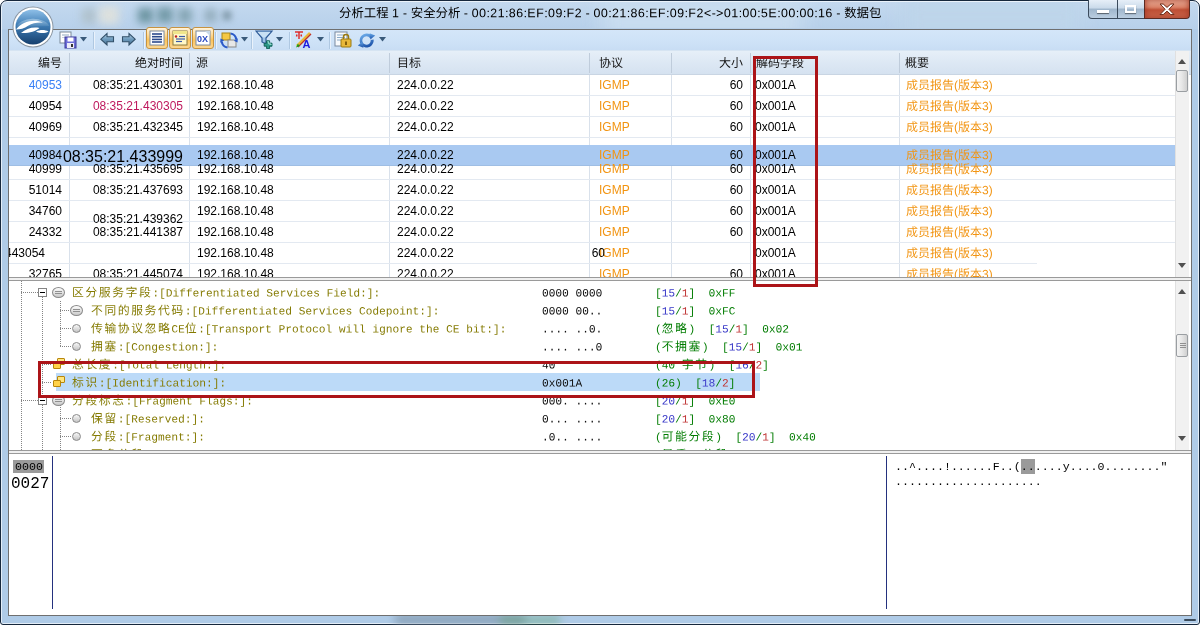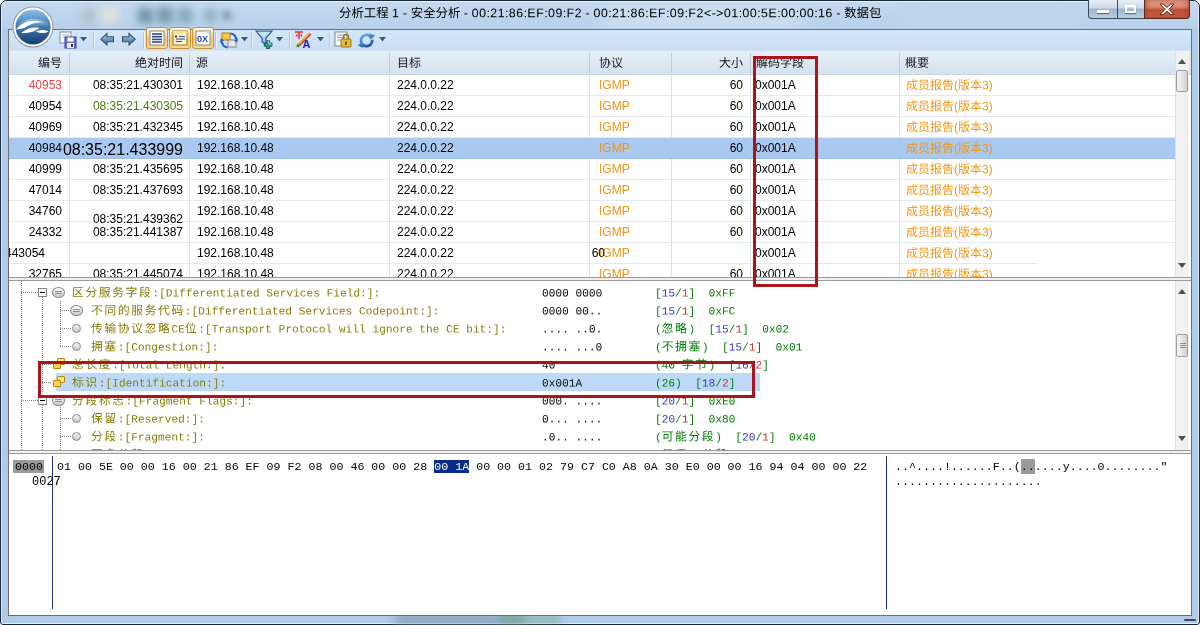--- a/index.html
+++ b/index.html
@@ -307,42 +307,42 @@
     </svg>
     <div class="abs" style="left:69px;top:75px;width:1px;height:202px;background:#D9E1EB"></div>
     <div class="abs" style="left:189px;top:75px;width:1px;height:202px;background:#D9E1EB"></div>
     <div class="abs" style="left:389px;top:75px;width:1px;height:202px;background:#D9E1EB"></div>
     <div class="abs" style="left:589px;top:75px;width:1px;height:202px;background:#D9E1EB"></div>
     <div class="abs" style="left:671px;top:75px;width:1px;height:202px;background:#D9E1EB"></div>
     <div class="abs" style="left:750px;top:75px;width:1px;height:202px;background:#D9E1EB"></div>
     <div class="abs" style="left:899px;top:75px;width:1px;height:202px;background:#D9E1EB"></div>
     <div class="abs" style="left:9px;top:75px;width:1166px;height:202px;overflow:hidden">
       <div class="abs" style="left:0;top:0px;width:1166px;height:21px;border-bottom:1px solid #E3E9F1">
-        <span class="abs" style="right:1113px;top:3px;font-size:12px;color:#ef4444">40953</span>
+        <span class="abs" style="right:1113px;top:3px;font-size:12px;color:#3b82f6">40953</span>
         <span class="abs" style="right:992px;top:3px;font-size:12px;color:#000">08:35:21.430301</span>
         <span class="abs" style="left:188px;top:3px;font-size:12px;color:#000">192.168.10.48</span>
         <span class="abs" style="left:388px;top:3px;font-size:12px;color:#000">224.0.0.22</span>
         <span class="abs" style="left:590px;top:3px;font-size:12px;color:#F29411">IGMP</span>
         <span class="abs" style="right:432px;top:3px;font-size:12px;color:#000">60</span>
         <span class="abs" style="left:746px;top:3px;font-size:12px;color:#000">0x001A</span>
         <svg style="position:absolute;left:897px;top:3px;overflow:visible" width="89" height="18">
           <path transform="translate(0.0 11.2) scale(0.012 -0.012)" fill="#F29411" d="M544 839C544 782 546 725 549 670H128V389C128 259 119 86 36 -37C54 -46 86 -72 99 -87C191 45 206 247 206 388V395H389C385 223 380 159 367 144C359 135 350 133 335 133C318 133 275 133 229 138C241 119 249 89 250 68C299 65 345 65 371 67C398 70 415 77 431 96C452 123 457 208 462 433C462 443 463 465 463 465H206V597H554C566 435 590 287 628 172C562 96 485 34 396 -13C412 -28 439 -59 451 -75C528 -29 597 26 658 92C704 -11 764 -73 841 -73C918 -73 946 -23 959 148C939 155 911 172 894 189C888 56 876 4 847 4C796 4 751 61 714 159C788 255 847 369 890 500L815 519C783 418 740 327 686 247C660 344 641 463 630 597H951V670H626C623 725 622 781 622 839ZM671 790C735 757 812 706 850 670L897 722C858 756 779 805 716 836Z"></path>
           <path transform="translate(12.0 11.2) scale(0.012 -0.012)" fill="#F29411" d="M268 730H735V616H268ZM190 795V551H817V795ZM455 327V235C455 156 427 49 66 -22C83 -38 106 -67 115 -84C489 0 535 129 535 234V327ZM529 65C651 23 815 -42 898 -84L936 -20C850 21 685 82 566 120ZM155 461V92H232V391H776V99H856V461Z"></path>
           <path transform="translate(24.0 11.2) scale(0.012 -0.012)" fill="#F29411" d="M423 806V-78H498V395H528C566 290 618 193 683 111C633 55 573 8 503 -27C521 -41 543 -65 554 -82C622 -46 681 1 732 56C785 0 845 -45 911 -77C923 -58 946 -28 963 -14C896 15 834 59 780 113C852 210 902 326 928 450L879 466L865 464H498V736H817C813 646 807 607 795 594C786 587 775 586 753 586C733 586 668 587 602 592C613 575 622 549 623 530C690 526 753 525 785 527C818 529 840 535 858 553C880 576 889 633 895 774C896 785 896 806 896 806ZM599 395H838C815 315 779 237 730 169C675 236 631 313 599 395ZM189 840V638H47V565H189V352L32 311L52 234L189 274V13C189 -4 183 -8 166 -9C152 -9 100 -10 44 -8C55 -29 65 -60 68 -80C148 -80 195 -78 224 -66C253 -54 265 -33 265 14V297L386 333L377 405L265 373V565H379V638H265V840Z"></path>
           <path transform="translate(36.0 11.2) scale(0.012 -0.012)" fill="#F29411" d="M248 832C210 718 146 604 73 532C91 523 126 503 141 491C174 528 206 575 236 627H483V469H61V399H942V469H561V627H868V696H561V840H483V696H273C292 734 309 773 323 813ZM185 299V-89H260V-32H748V-87H826V299ZM260 38V230H748V38Z"></path>
           <path transform="translate(48.0 11.2) scale(0.005859 -0.005859)" fill="#F29411" d="M127 532Q127 821 218 1051Q308 1281 496 1484H670Q483 1276 396 1042Q308 808 308 530Q308 253 394 20Q481 -213 670 -424H496Q307 -220 217 10Q127 241 127 528Z"></path>
           <path transform="translate(52.0 11.2) scale(0.012 -0.012)" fill="#F29411" d="M105 820V422C105 271 96 91 30 -37C47 -47 72 -69 84 -83C143 20 164 151 171 283H309V-79H378V351H173L174 423V496H439V563H351V842H282V563H174V820ZM852 479C830 365 792 268 743 188C694 272 659 371 636 479ZM483 772V427C483 278 474 90 397 -43C415 -52 444 -72 457 -85C543 58 555 259 555 427V479H576C602 345 642 226 700 128C646 61 583 11 514 -21C530 -35 549 -64 559 -82C627 -47 689 2 742 65C789 3 845 -46 912 -82C923 -63 946 -36 963 -22C893 11 834 60 786 123C857 228 908 365 932 539L887 551L875 548H555V712C692 723 841 742 948 768L901 832C800 806 630 784 483 772Z"></path>
           <path transform="translate(64.0 11.2) scale(0.012 -0.012)" fill="#F29411" d="M460 839V629H65V553H367C294 383 170 221 37 140C55 125 80 98 92 79C237 178 366 357 444 553H460V183H226V107H460V-80H539V107H772V183H539V553H553C629 357 758 177 906 81C920 102 946 131 965 146C826 226 700 384 628 553H937V629H539V839Z"></path>
           <path transform="translate(76.0 11.2) scale(0.005859 -0.005859)" fill="#F29411" d="M1049 389Q1049 194 925 87Q801 -20 571 -20Q357 -20 230 76Q102 173 78 362L264 379Q300 129 571 129Q707 129 784 196Q862 263 862 395Q862 510 774 574Q685 639 518 639H416V795H514Q662 795 744 860Q825 924 825 1038Q825 1151 758 1216Q692 1282 561 1282Q442 1282 368 1221Q295 1160 283 1049L102 1063Q122 1236 246 1333Q369 1430 563 1430Q775 1430 892 1332Q1010 1233 1010 1057Q1010 922 934 838Q859 753 715 723V719Q873 702 961 613Q1049 524 1049 389Z"></path>
           <path transform="translate(82.7 11.2) scale(0.005859 -0.005859)" fill="#F29411" d="M555 528Q555 239 464 9Q374 -221 186 -424H12Q200 -214 287 18Q374 251 374 530Q374 809 286 1042Q199 1275 12 1484H186Q375 1280 465 1050Q555 819 555 532Z"></path>
         </svg>
       </div>
       <div class="abs" style="left:0;top:21px;width:1166px;height:21px;border-bottom:1px solid #E3E9F1">
         <span class="abs" style="right:1113px;top:3px;font-size:12px;color:#000">40954</span>
-        <span class="abs" style="right:992px;top:3px;font-size:12px;color:#4d7c0f">08:35:21.430305</span>
+        <span class="abs" style="right:992px;top:3px;font-size:12px;color:#be185d">08:35:21.430305</span>
         <span class="abs" style="left:188px;top:3px;font-size:12px;color:#000">192.168.10.48</span>
         <span class="abs" style="left:388px;top:3px;font-size:12px;color:#000">224.0.0.22</span>
         <span class="abs" style="left:590px;top:3px;font-size:12px;color:#F29411">IGMP</span>
         <span class="abs" style="right:432px;top:3px;font-size:12px;color:#000">60</span>
         <span class="abs" style="left:746px;top:3px;font-size:12px;color:#000">0x001A</span>
         <svg style="position:absolute;left:897px;top:3px;overflow:visible" width="89" height="18">
           <path transform="translate(0.0 11.2) scale(0.012 -0.012)" fill="#F29411" d="M544 839C544 782 546 725 549 670H128V389C128 259 119 86 36 -37C54 -46 86 -72 99 -87C191 45 206 247 206 388V395H389C385 223 380 159 367 144C359 135 350 133 335 133C318 133 275 133 229 138C241 119 249 89 250 68C299 65 345 65 371 67C398 70 415 77 431 96C452 123 457 208 462 433C462 443 463 465 463 465H206V597H554C566 435 590 287 628 172C562 96 485 34 396 -13C412 -28 439 -59 451 -75C528 -29 597 26 658 92C704 -11 764 -73 841 -73C918 -73 946 -23 959 148C939 155 911 172 894 189C888 56 876 4 847 4C796 4 751 61 714 159C788 255 847 369 890 500L815 519C783 418 740 327 686 247C660 344 641 463 630 597H951V670H626C623 725 622 781 622 839ZM671 790C735 757 812 706 850 670L897 722C858 756 779 805 716 836Z"></path>
           <path transform="translate(12.0 11.2) scale(0.012 -0.012)" fill="#F29411" d="M268 730H735V616H268ZM190 795V551H817V795ZM455 327V235C455 156 427 49 66 -22C83 -38 106 -67 115 -84C489 0 535 129 535 234V327ZM529 65C651 23 815 -42 898 -84L936 -20C850 21 685 82 566 120ZM155 461V92H232V391H776V99H856V461Z"></path>
           <path transform="translate(24.0 11.2) scale(0.012 -0.012)" fill="#F29411" d="M423 806V-78H498V395H528C566 290 618 193 683 111C633 55 573 8 503 -27C521 -41 543 -65 554 -82C622 -46 681 1 732 56C785 0 845 -45 911 -77C923 -58 946 -28 963 -14C896 15 834 59 780 113C852 210 902 326 928 450L879 466L865 464H498V736H817C813 646 807 607 795 594C786 587 775 586 753 586C733 586 668 587 602 592C613 575 622 549 623 530C690 526 753 525 785 527C818 529 840 535 858 553C880 576 889 633 895 774C896 785 896 806 896 806ZM599 395H838C815 315 779 237 730 169C675 236 631 313 599 395ZM189 840V638H47V565H189V352L32 311L52 234L189 274V13C189 -4 183 -8 166 -9C152 -9 100 -10 44 -8C55 -29 65 -60 68 -80C148 -80 195 -78 224 -66C253 -54 265 -33 265 14V297L386 333L377 405L265 373V565H379V638H265V840Z"></path>
           <path transform="translate(36.0 11.2) scale(0.012 -0.012)" fill="#F29411" d="M248 832C210 718 146 604 73 532C91 523 126 503 141 491C174 528 206 575 236 627H483V469H61V399H942V469H561V627H868V696H561V840H483V696H273C292 734 309 773 323 813ZM185 299V-89H260V-32H748V-87H826V299ZM260 38V230H748V38Z"></path>
@@ -366,21 +366,21 @@
           <path transform="translate(12.0 11.2) scale(0.012 -0.012)" fill="#F29411" d="M268 730H735V616H268ZM190 795V551H817V795ZM455 327V235C455 156 427 49 66 -22C83 -38 106 -67 115 -84C489 0 535 129 535 234V327ZM529 65C651 23 815 -42 898 -84L936 -20C850 21 685 82 566 120ZM155 461V92H232V391H776V99H856V461Z"></path>
           <path transform="translate(24.0 11.2) scale(0.012 -0.012)" fill="#F29411" d="M423 806V-78H498V395H528C566 290 618 193 683 111C633 55 573 8 503 -27C521 -41 543 -65 554 -82C622 -46 681 1 732 56C785 0 845 -45 911 -77C923 -58 946 -28 963 -14C896 15 834 59 780 113C852 210 902 326 928 450L879 466L865 464H498V736H817C813 646 807 607 795 594C786 587 775 586 753 586C733 586 668 587 602 592C613 575 622 549 623 530C690 526 753 525 785 527C818 529 840 535 858 553C880 576 889 633 895 774C896 785 896 806 896 806ZM599 395H838C815 315 779 237 730 169C675 236 631 313 599 395ZM189 840V638H47V565H189V352L32 311L52 234L189 274V13C189 -4 183 -8 166 -9C152 -9 100 -10 44 -8C55 -29 65 -60 68 -80C148 -80 195 -78 224 -66C253 -54 265 -33 265 14V297L386 333L377 405L265 373V565H379V638H265V840Z"></path>
           <path transform="translate(36.0 11.2) scale(0.012 -0.012)" fill="#F29411" d="M248 832C210 718 146 604 73 532C91 523 126 503 141 491C174 528 206 575 236 627H483V469H61V399H942V469H561V627H868V696H561V840H483V696H273C292 734 309 773 323 813ZM185 299V-89H260V-32H748V-87H826V299ZM260 38V230H748V38Z"></path>
           <path transform="translate(48.0 11.2) scale(0.005859 -0.005859)" fill="#F29411" d="M127 532Q127 821 218 1051Q308 1281 496 1484H670Q483 1276 396 1042Q308 808 308 530Q308 253 394 20Q481 -213 670 -424H496Q307 -220 217 10Q127 241 127 528Z"></path>
           <path transform="translate(52.0 11.2) scale(0.012 -0.012)" fill="#F29411" d="M105 820V422C105 271 96 91 30 -37C47 -47 72 -69 84 -83C143 20 164 151 171 283H309V-79H378V351H173L174 423V496H439V563H351V842H282V563H174V820ZM852 479C830 365 792 268 743 188C694 272 659 371 636 479ZM483 772V427C483 278 474 90 397 -43C415 -52 444 -72 457 -85C543 58 555 259 555 427V479H576C602 345 642 226 700 128C646 61 583 11 514 -21C530 -35 549 -64 559 -82C627 -47 689 2 742 65C789 3 845 -46 912 -82C923 -63 946 -36 963 -22C893 11 834 60 786 123C857 228 908 365 932 539L887 551L875 548H555V712C692 723 841 742 948 768L901 832C800 806 630 784 483 772Z"></path>
           <path transform="translate(64.0 11.2) scale(0.012 -0.012)" fill="#F29411" d="M460 839V629H65V553H367C294 383 170 221 37 140C55 125 80 98 92 79C237 178 366 357 444 553H460V183H226V107H460V-80H539V107H772V183H539V553H553C629 357 758 177 906 81C920 102 946 131 965 146C826 226 700 384 628 553H937V629H539V839Z"></path>
           <path transform="translate(76.0 11.2) scale(0.005859 -0.005859)" fill="#F29411" d="M1049 389Q1049 194 925 87Q801 -20 571 -20Q357 -20 230 76Q102 173 78 362L264 379Q300 129 571 129Q707 129 784 196Q862 263 862 395Q862 510 774 574Q685 639 518 639H416V795H514Q662 795 744 860Q825 924 825 1038Q825 1151 758 1216Q692 1282 561 1282Q442 1282 368 1221Q295 1160 283 1049L102 1063Q122 1236 246 1333Q369 1430 563 1430Q775 1430 892 1332Q1010 1233 1010 1057Q1010 922 934 838Q859 753 715 723V719Q873 702 961 613Q1049 524 1049 389Z"></path>
           <path transform="translate(82.7 11.2) scale(0.005859 -0.005859)" fill="#F29411" d="M555 528Q555 239 464 9Q374 -221 186 -424H12Q200 -214 287 18Q374 251 374 530Q374 809 286 1042Q199 1275 12 1484H186Q375 1280 465 1050Q555 819 555 532Z"></path>
         </svg>
       </div>
-      <div class="abs" style="left:0;top:63px;width:1166px;height:21px;background:#A9C9F1;border-bottom:1px solid #9FBEE4">
+      <div class="abs" style="left:0;top:70px;width:1166px;height:21px;background:#A9C9F1;border-bottom:1px solid #9FBEE4">
         <span class="abs" style="right:1113px;top:3px;font-size:12px;color:#000">40984</span>
         <span class="abs" style="right:992px;top:3px;font-size:16px;color:#000">08:35:21.433999</span>
         <span class="abs" style="left:188px;top:3px;font-size:12px;color:#000">192.168.10.48</span>
         <span class="abs" style="left:388px;top:3px;font-size:12px;color:#000">224.0.0.22</span>
         <span class="abs" style="left:590px;top:3px;font-size:12px;color:#F29411">IGMP</span>
         <span class="abs" style="right:432px;top:3px;font-size:12px;color:#000">60</span>
         <span class="abs" style="left:746px;top:3px;font-size:12px;color:#000">0x001A</span>
         <svg style="position:absolute;left:897px;top:3px;overflow:visible" width="89" height="18">
           <path transform="translate(0.0 11.2) scale(0.012 -0.012)" fill="#F29411" d="M544 839C544 782 546 725 549 670H128V389C128 259 119 86 36 -37C54 -46 86 -72 99 -87C191 45 206 247 206 388V395H389C385 223 380 159 367 144C359 135 350 133 335 133C318 133 275 133 229 138C241 119 249 89 250 68C299 65 345 65 371 67C398 70 415 77 431 96C452 123 457 208 462 433C462 443 463 465 463 465H206V597H554C566 435 590 287 628 172C562 96 485 34 396 -13C412 -28 439 -59 451 -75C528 -29 597 26 658 92C704 -11 764 -73 841 -73C918 -73 946 -23 959 148C939 155 911 172 894 189C888 56 876 4 847 4C796 4 751 61 714 159C788 255 847 369 890 500L815 519C783 418 740 327 686 247C660 344 641 463 630 597H951V670H626C623 725 622 781 622 839ZM671 790C735 757 812 706 850 670L897 722C858 756 779 805 716 836Z"></path>
           <path transform="translate(12.0 11.2) scale(0.012 -0.012)" fill="#F29411" d="M268 730H735V616H268ZM190 795V551H817V795ZM455 327V235C455 156 427 49 66 -22C83 -38 106 -67 115 -84C489 0 535 129 535 234V327ZM529 65C651 23 815 -42 898 -84L936 -20C850 21 685 82 566 120ZM155 461V92H232V391H776V99H856V461Z"></path>
@@ -407,21 +407,21 @@
           <path transform="translate(24.0 11.2) scale(0.012 -0.012)" fill="#F29411" d="M423 806V-78H498V395H528C566 290 618 193 683 111C633 55 573 8 503 -27C521 -41 543 -65 554 -82C622 -46 681 1 732 56C785 0 845 -45 911 -77C923 -58 946 -28 963 -14C896 15 834 59 780 113C852 210 902 326 928 450L879 466L865 464H498V736H817C813 646 807 607 795 594C786 587 775 586 753 586C733 586 668 587 602 592C613 575 622 549 623 530C690 526 753 525 785 527C818 529 840 535 858 553C880 576 889 633 895 774C896 785 896 806 896 806ZM599 395H838C815 315 779 237 730 169C675 236 631 313 599 395ZM189 840V638H47V565H189V352L32 311L52 234L189 274V13C189 -4 183 -8 166 -9C152 -9 100 -10 44 -8C55 -29 65 -60 68 -80C148 -80 195 -78 224 -66C253 -54 265 -33 265 14V297L386 333L377 405L265 373V565H379V638H265V840Z"></path>
           <path transform="translate(36.0 11.2) scale(0.012 -0.012)" fill="#F29411" d="M248 832C210 718 146 604 73 532C91 523 126 503 141 491C174 528 206 575 236 627H483V469H61V399H942V469H561V627H868V696H561V840H483V696H273C292 734 309 773 323 813ZM185 299V-89H260V-32H748V-87H826V299ZM260 38V230H748V38Z"></path>
           <path transform="translate(48.0 11.2) scale(0.005859 -0.005859)" fill="#F29411" d="M127 532Q127 821 218 1051Q308 1281 496 1484H670Q483 1276 396 1042Q308 808 308 530Q308 253 394 20Q481 -213 670 -424H496Q307 -220 217 10Q127 241 127 528Z"></path>
           <path transform="translate(52.0 11.2) scale(0.012 -0.012)" fill="#F29411" d="M105 820V422C105 271 96 91 30 -37C47 -47 72 -69 84 -83C143 20 164 151 171 283H309V-79H378V351H173L174 423V496H439V563H351V842H282V563H174V820ZM852 479C830 365 792 268 743 188C694 272 659 371 636 479ZM483 772V427C483 278 474 90 397 -43C415 -52 444 -72 457 -85C543 58 555 259 555 427V479H576C602 345 642 226 700 128C646 61 583 11 514 -21C530 -35 549 -64 559 -82C627 -47 689 2 742 65C789 3 845 -46 912 -82C923 -63 946 -36 963 -22C893 11 834 60 786 123C857 228 908 365 932 539L887 551L875 548H555V712C692 723 841 742 948 768L901 832C800 806 630 784 483 772Z"></path>
           <path transform="translate(64.0 11.2) scale(0.012 -0.012)" fill="#F29411" d="M460 839V629H65V553H367C294 383 170 221 37 140C55 125 80 98 92 79C237 178 366 357 444 553H460V183H226V107H460V-80H539V107H772V183H539V553H553C629 357 758 177 906 81C920 102 946 131 965 146C826 226 700 384 628 553H937V629H539V839Z"></path>
           <path transform="translate(76.0 11.2) scale(0.005859 -0.005859)" fill="#F29411" d="M1049 389Q1049 194 925 87Q801 -20 571 -20Q357 -20 230 76Q102 173 78 362L264 379Q300 129 571 129Q707 129 784 196Q862 263 862 395Q862 510 774 574Q685 639 518 639H416V795H514Q662 795 744 860Q825 924 825 1038Q825 1151 758 1216Q692 1282 561 1282Q442 1282 368 1221Q295 1160 283 1049L102 1063Q122 1236 246 1333Q369 1430 563 1430Q775 1430 892 1332Q1010 1233 1010 1057Q1010 922 934 838Q859 753 715 723V719Q873 702 961 613Q1049 524 1049 389Z"></path>
           <path transform="translate(82.7 11.2) scale(0.005859 -0.005859)" fill="#F29411" d="M555 528Q555 239 464 9Q374 -221 186 -424H12Q200 -214 287 18Q374 251 374 530Q374 809 286 1042Q199 1275 12 1484H186Q375 1280 465 1050Q555 819 555 532Z"></path>
         </svg>
       </div>
       <div class="abs" style="left:0;top:105px;width:1166px;height:21px;border-bottom:1px solid #E3E9F1">
-        <span class="abs" style="right:1113px;top:3px;font-size:12px;color:#000">47014</span>
+        <span class="abs" style="right:1113px;top:3px;font-size:12px;color:#000">51014</span>
         <span class="abs" style="right:992px;top:3px;font-size:12px;color:#000">08:35:21.437693</span>
         <span class="abs" style="left:188px;top:3px;font-size:12px;color:#000">192.168.10.48</span>
         <span class="abs" style="left:388px;top:3px;font-size:12px;color:#000">224.0.0.22</span>
         <span class="abs" style="left:590px;top:3px;font-size:12px;color:#F29411">IGMP</span>
         <span class="abs" style="right:432px;top:3px;font-size:12px;color:#000">60</span>
         <span class="abs" style="left:746px;top:3px;font-size:12px;color:#000">0x001A</span>
         <svg style="position:absolute;left:897px;top:3px;overflow:visible" width="89" height="18">
           <path transform="translate(0.0 11.2) scale(0.012 -0.012)" fill="#F29411" d="M544 839C544 782 546 725 549 670H128V389C128 259 119 86 36 -37C54 -46 86 -72 99 -87C191 45 206 247 206 388V395H389C385 223 380 159 367 144C359 135 350 133 335 133C318 133 275 133 229 138C241 119 249 89 250 68C299 65 345 65 371 67C398 70 415 77 431 96C452 123 457 208 462 433C462 443 463 465 463 465H206V597H554C566 435 590 287 628 172C562 96 485 34 396 -13C412 -28 439 -59 451 -75C528 -29 597 26 658 92C704 -11 764 -73 841 -73C918 -73 946 -23 959 148C939 155 911 172 894 189C888 56 876 4 847 4C796 4 751 61 714 159C788 255 847 369 890 500L815 519C783 418 740 327 686 247C660 344 641 463 630 597H951V670H626C623 725 622 781 622 839ZM671 790C735 757 812 706 850 670L897 722C858 756 779 805 716 836Z"></path>
           <path transform="translate(12.0 11.2) scale(0.012 -0.012)" fill="#F29411" d="M268 730H735V616H268ZM190 795V551H817V795ZM455 327V235C455 156 427 49 66 -22C83 -38 106 -67 115 -84C489 0 535 129 535 234V327ZM529 65C651 23 815 -42 898 -84L936 -20C850 21 685 82 566 120ZM155 461V92H232V391H776V99H856V461Z"></path>
           <path transform="translate(24.0 11.2) scale(0.012 -0.012)" fill="#F29411" d="M423 806V-78H498V395H528C566 290 618 193 683 111C633 55 573 8 503 -27C521 -41 543 -65 554 -82C622 -46 681 1 732 56C785 0 845 -45 911 -77C923 -58 946 -28 963 -14C896 15 834 59 780 113C852 210 902 326 928 450L879 466L865 464H498V736H817C813 646 807 607 795 594C786 587 775 586 753 586C733 586 668 587 602 592C613 575 622 549 623 530C690 526 753 525 785 527C818 529 840 535 858 553C880 576 889 633 895 774C896 785 896 806 896 806ZM599 395H838C815 315 779 237 730 169C675 236 631 313 599 395ZM189 840V638H47V565H189V352L32 311L52 234L189 274V13C189 -4 183 -8 166 -9C152 -9 100 -10 44 -8C55 -29 65 -60 68 -80C148 -80 195 -78 224 -66C253 -54 265 -33 265 14V297L386 333L377 405L265 373V565H379V638H265V840Z"></path>
@@ -1068,22 +1068,21 @@
         <path transform="translate(154.1 13.5) scale(0.005454 -0.005454)" fill="#007C00" d="M932 0 611 444 288 0H94L509 556L112 1082H311L611 661L909 1082H1110L713 558L1133 0Z"></path>
         <path transform="translate(160.8 13.5) scale(0.005454 -0.005454)" fill="#007C00" d="M144 0V117Q193 226 296 336Q400 447 578 589Q737 716 807 810Q877 904 877 991Q877 1102 808 1162Q739 1222 611 1222Q497 1222 426 1160Q356 1097 343 984L159 1001Q179 1171 298 1270Q417 1370 611 1370Q824 1370 943 1274Q1062 1178 1062 1002Q1062 887 986 772Q910 658 759 538Q553 374 474 296Q394 219 361 146H1084V0Z"></path>
         <path transform="translate(167.5 13.5) scale(0.005454 -0.005454)" fill="#007C00" d="M1103 675Q1103 337 978 158Q854 -20 611 -20Q368 -20 246 158Q124 335 124 675Q124 1024 243 1197Q362 1370 617 1370Q866 1370 984 1196Q1103 1021 1103 675ZM920 675Q920 965 850 1094Q779 1224 617 1224Q451 1224 378 1096Q306 968 306 675Q306 390 380 258Q453 127 613 127Q772 127 846 262Q920 397 920 675ZM496 555V804H731V555Z"></path>
       </svg>
     </div>
     <div class="abs" style="left:9px;top:455px;width:1182px;height:160px;background:#fff">
       <div class="abs" style="left:43px;top:1px;width:1px;height:153px;background:#24317E"></div>
       <div class="abs" style="left:877px;top:1px;width:1px;height:153px;background:#24317E"></div>
       <div class="abs" style="left:4px;top:4.5px;width:31px;height:13px;background:#9A9A9A"></div>
       <span class="mono abs" style="left:6px;top:5px;font-size:11.65px;color:#000">0000</span>
-      <span class="mono abs" style="left:23px;top:19.5px;font-size:12px;color:#000">0027</span>
-      <span class="mono abs" style="left:48px;top:5px;font-size:11.65px;color:#000;white-space:pre">01 00 5E 00 00 16 00 21 86 EF 09 F2 08 00 46 00 00 28 <span style="background:#082B8C;color:#fff">00 1A</span> 00 00 01 02 79 C7 C0 A8 0A 30 E0 00 00 16 94 04 00 00 22</span>
+      <span class="mono abs" style="left:2px;top:19.5px;font-size:16px;color:#000">0027</span>
       <span class="mono abs" style="left:886px;top:5px;font-size:11.65px;color:#000;white-space:pre">..^....!......F..(<span style="background:#9A9A9A;box-shadow:0 1px 0 #9A9A9A,0 -1px 0 #9A9A9A">..</span>....y....0........"</span>
       <span class="mono abs" style="left:886px;top:19.5px;font-size:11.65px;color:#000;white-space:pre">.....................</span>
     </div>
     <div class="abs" style="left:1175px;top:51px;width:14px;height:226px;background:#F1F1F1;border-left:1px solid #E0E0E0"></div>
     <svg class="abs" style="left:1178px;top:59px" width="9" height="6">
       <path d="M0 5 L8 5 L4 0 Z" fill="#505050"></path>
     </svg>
     <svg class="abs" style="left:1178px;top:263px" width="9" height="6">
       <path d="M0 0 L8 0 L4 5 Z" fill="#505050"></path>
     </svg>

